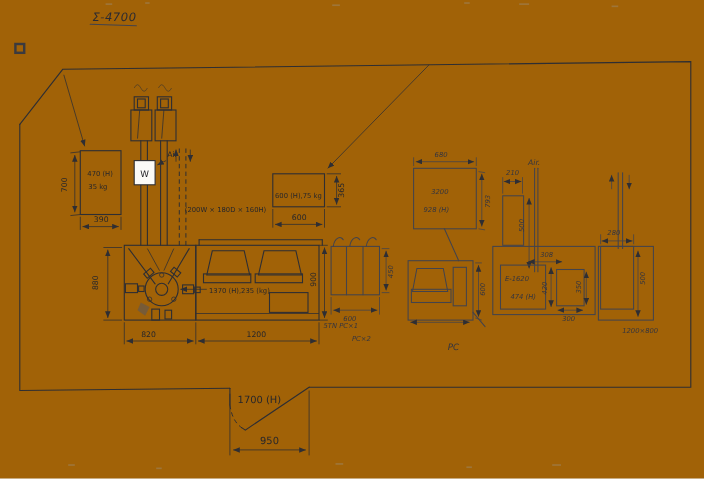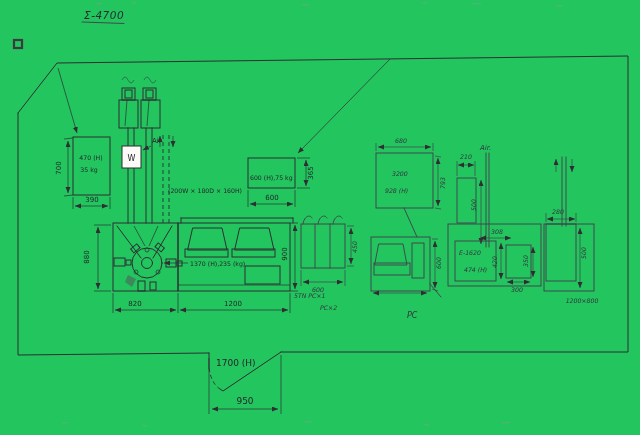--- a/index.html
+++ b/index.html
@@ -1,17 +1,17 @@
 <!DOCTYPE html>
 <html><head>
 <meta charset="utf-8">
 <style>
   html,body{margin:0;padding:0;background:#e8e8e6;}
   .sheet{
-    position:relative;width:640px;height:435px;background:#22c55e;
+    position:relative;width:640px;height:435px;background:#a16207;
     font-family:"DejaVu Sans", sans-serif;overflow:hidden;
   }
   svg{position:absolute;left:0;top:0;}
   
   .ln{stroke:#2e2e33;stroke-width:1;fill:none;stroke-linecap:round;}
   .thin{stroke:#2e2e33;stroke-width:.7;fill:none;}
   .dash{stroke:#2e2e33;stroke-width:.9;fill:none;stroke-dasharray:4 3;}
   
   .hl{stroke:#43434c;stroke-width:.95;fill:none;stroke-linecap:round;}
   .hthin{stroke:#43434c;stroke-width:.7;fill:none;}

